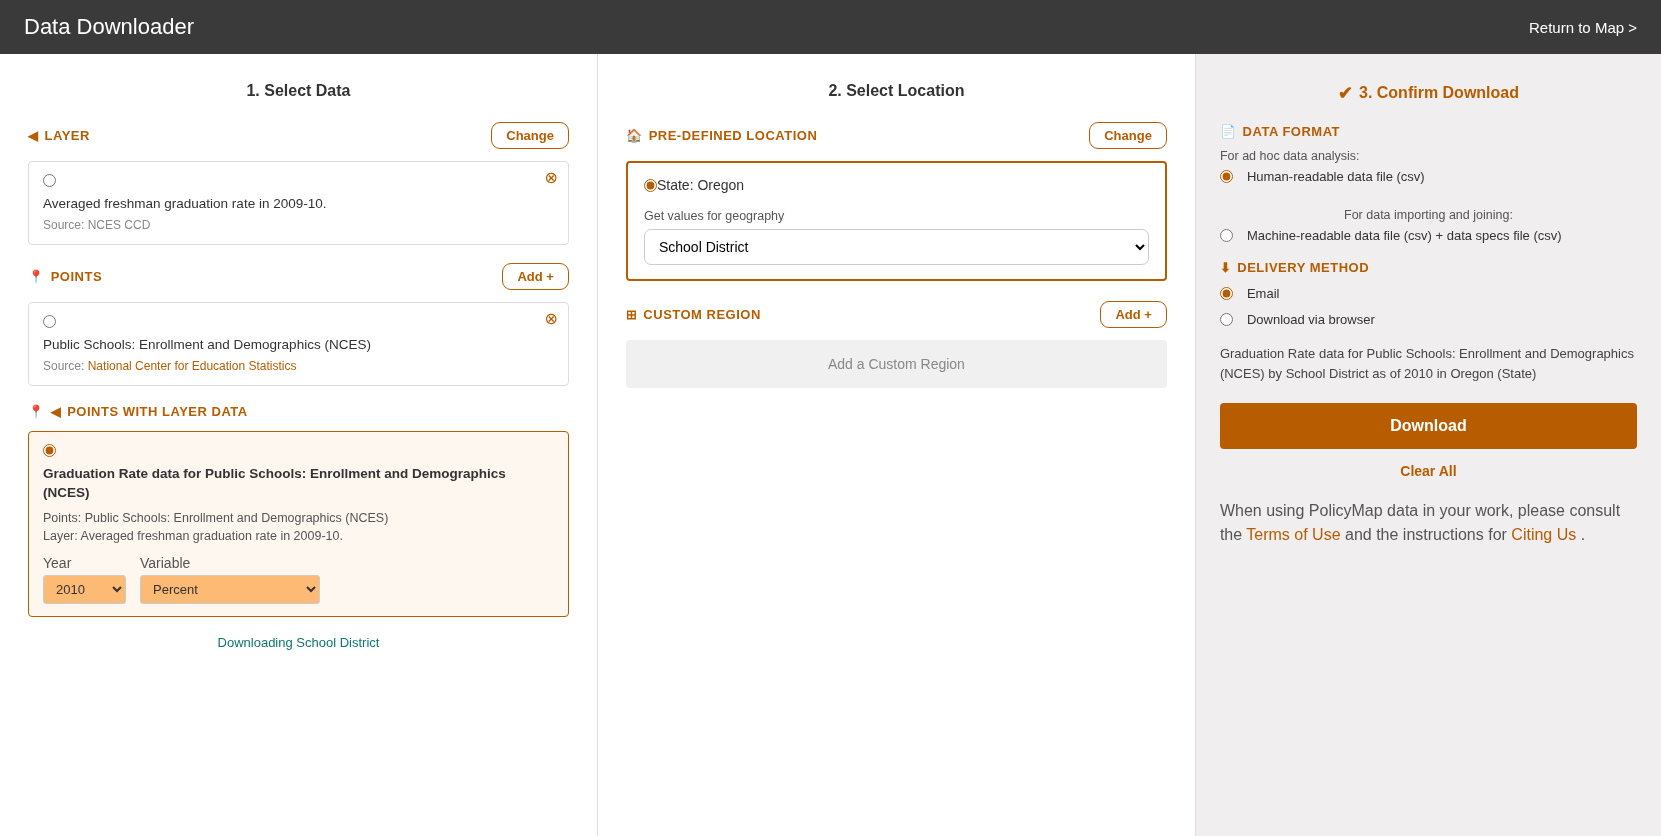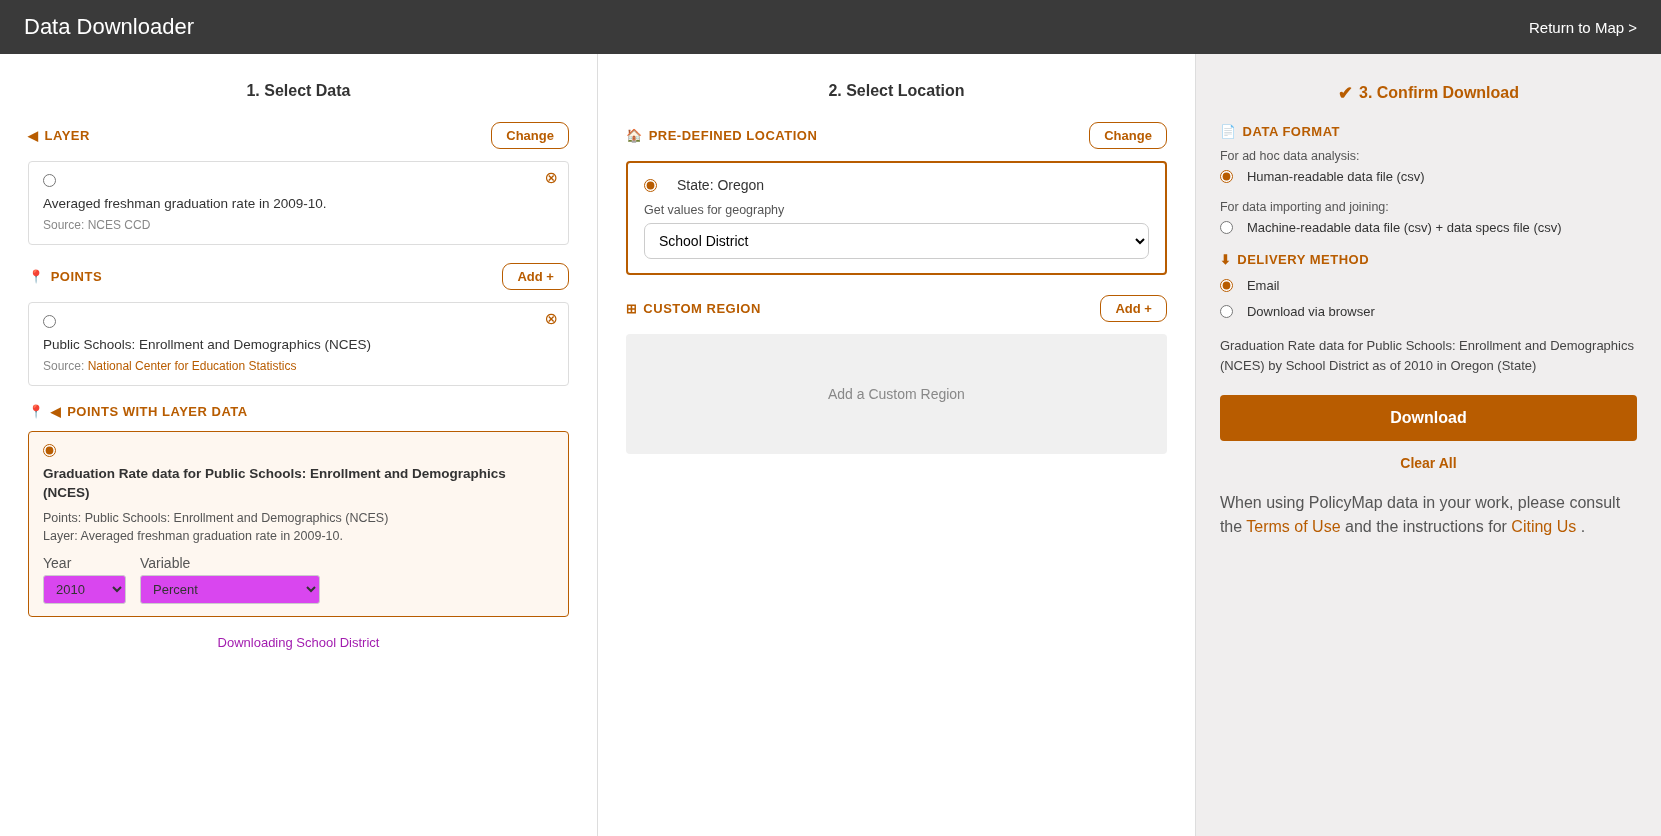--- a/index.html
+++ b/index.html
@@ -141,45 +141,45 @@
       font-size: 14px;
       color: #555;
       margin-bottom: 4px;
     }
     .form-group select {
       border: 1.5px solid #ccc;
       border-radius: 3px;
       padding: 5px 24px 5px 8px;
       font-size: 13px;
       appearance: auto;
-      background: #d946ef;
+      background: #fdba74;
       color: #333;
     }
 
     
     .downloading-label {
       text-align: center;
       font-size: 13px;
-      color: #a21caf;
+      color: #0f766e;
       margin-top: 16px;
     }
 
     
     .location-card {
       border: 2px solid #b85c00;
       border-radius: 4px;
       padding: 14px 16px;
       background: #fff;
       margin-bottom: 20px;
     }
     .location-card .state-row {
       display: flex;
       align-items: center;
-      gap: 20px;
-      margin-bottom: 10px;
+      gap: 0;
+      margin-bottom: 16px;
     }
     .location-card .state-label {
       font-size: 14px;
       font-weight: 500;
     }
     .location-card .geo-label {
       font-size: 12.5px;
       color: #555;
       margin-bottom: 6px;
     }
@@ -189,21 +189,21 @@
       border-radius: 3px;
       padding: 7px 10px;
       font-size: 14px;
       background: #fff;
     }
 
     
     .custom-region-empty {
       background: #f0f0f0;
       border-radius: 4px;
-      padding: 52px 0;
+      padding: 16px 0;
       text-align: center;
       color: #888;
       font-size: 14px;
       margin-top: 10px;
     }
 
     
     .confirm-heading {
       display: flex;
       align-items: center;
@@ -436,21 +436,21 @@
       <span>📄</span>
       <span>DATA FORMAT</span>
     </div>
 
     <div class="format-desc">For ad hoc data analysis:</div>
     <div class="radio-option">
       <input type="radio" name="format" checked="" style="">
       <label>Human-readable data file (csv)</label>
     </div>
 
-    <div class="format-desc" style="margin-top:14px;">For data importing and joining:</div>
+    <div class="format-desc" style="margin-top:22px;text-align:center;">For data importing and joining:</div>
     <div class="radio-option">
       <input type="radio" name="format" style="">
       <label>Machine-readable data file (csv) + data specs file (csv)</label>
     </div>
 
     
     <div class="delivery-title">
       <span>⬇</span>
       <span>DELIVERY METHOD</span>
     </div>

